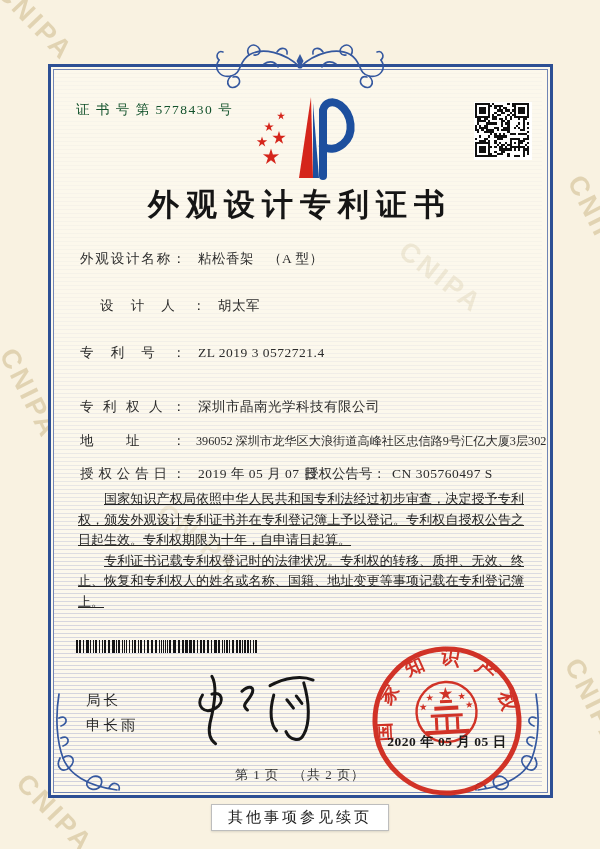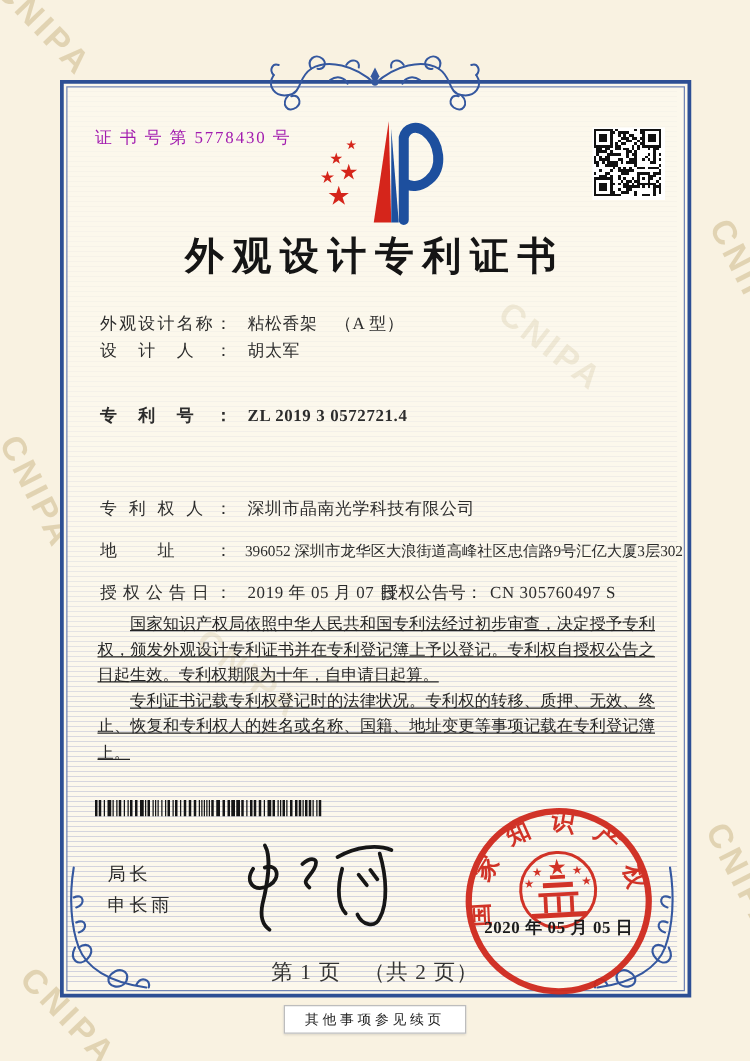--- a/index.html
+++ b/index.html
@@ -16,40 +16,40 @@
          border:3px solid #2d4f94;z-index:1;background:#fcf8ec;}
   .frame-inner{position:absolute;left:2px;top:2px;right:2px;bottom:2px;
          border:1px solid #7185b5;}
   .stripes{position:absolute;left:53px;top:69px;width:489px;height:718px;z-index:1;
     background:repeating-linear-gradient(180deg,rgba(120,130,190,.33) 0 1px,rgba(255,255,255,0) 1px 4px);
     -webkit-mask-image:linear-gradient(180deg,rgba(0,0,0,.10) 0%,rgba(0,0,0,.14) 32%,rgba(0,0,0,.42) 56%,rgba(0,0,0,.85) 74%,#000 100%);
     mask-image:linear-gradient(180deg,rgba(0,0,0,.10) 0%,rgba(0,0,0,.14) 32%,rgba(0,0,0,.42) 56%,rgba(0,0,0,.85) 74%,#000 100%);}
   .orn{position:absolute;z-index:3;}
   
   .z{position:absolute;z-index:2;}
-  .cert-no{left:76px;top:101px;font-size:13.5px;letter-spacing:1.5px;color:#a21caf;}
+  .cert-no{left:76px;top:101px;font-size:13.5px;letter-spacing:1.5px;color:#14532d;}
   .title{left:0;right:0;top:184px;text-align:center;font-size:31px;font-weight:bold;
          letter-spacing:7px;color:#151515;}
   .row{left:80px;font-size:13.5px;color:#2c2c2c;white-space:nowrap;}
   .flabel{display:inline-block;width:106px;text-align:justify;text-align-last:justify;
           letter-spacing:.5px;}
   .fval{margin-left:12px;letter-spacing:.5px;}
   .addr .fval{font-size:12.2px;margin-left:10px;letter-spacing:0;}
   .grant2{position:absolute;left:225px;top:0;white-space:nowrap;text-align:right;}
   .paras{left:78px;top:489px;width:446px;font-size:13px;line-height:20.5px;color:#242424;
          text-align:justify;}
   .paras p{margin:0;text-indent:2em;text-decoration:underline;}
   .barcode{left:76px;top:640px;width:186px;height:13px;font-size:0;}
   .barcode span{display:inline-block;height:100%;background:#151515;vertical-align:top;}
   .director{left:86px;top:688px;font-family:"Liberation Sans",sans-serif;font-size:14.5px;
             color:#2b2b2b;letter-spacing:3px;line-height:25px;}
-  .pagefoot{left:0;right:0;top:766px;text-align:center;font-size:17px;color:#333;
+  .pagefoot{left:0;right:0;top:766px;text-align:center;font-size:13px;color:#333;
             letter-spacing:1px;}
   .note{left:50%;transform:translateX(-50%);top:804px;background:#fff;border:1px solid #bdbdbd;
-        box-shadow:0 1px 2px rgba(0,0,0,.12);padding:3px 16px;font-size:11px;color:#222;
+        box-shadow:0 1px 2px rgba(0,0,0,.12);padding:3px 16px;font-size:15px;color:#222;
         letter-spacing:3px;white-space:nowrap;z-index:4;}
   .qrbox{left:474px;top:102px;width:56px;height:56px;background:#fff;padding:1px;}
   .sigsvg{left:180px;top:668px;z-index:3;}
   .sealsvg{left:363px;top:642px;z-index:4;}
   .logosvg{left:243px;top:94px;}
 </style>
 </head>
 <body>
 
 <div class="page">
@@ -340,24 +340,24 @@
         <rect x="17" y="17" width="3" height="3" fill="#fff"></rect>
         <rect x="18" y="18" width="1" height="1" fill="#111"></rect>
       </svg>
   </div>
 
   <div class="z row" style="top:250px;">
     <span class="flabel">外观设计名称：</span><span class="fval">粘松香架　（A 型）</span>
   </div>
 
   <div class="z title">外观设计专利证书</div>
-  <div class="z row" style="top:272px;">
+  <div class="z row" style="top:297px;margin-left:20px;">
     <span class="flabel">设计人：</span><span class="fval">胡太军</span>
   </div>
-  <div class="z row" style="top:324px;font-weight:bold;">
+  <div class="z row" style="top:344px;">
     <span class="flabel">专利号：</span><span class="fval">ZL 2019 3 0572721.4</span>
   </div>
   <div class="z row" style="top:398px;">
     <span class="flabel">专利权人：</span><span class="fval">深圳市晶南光学科技有限公司</span>
   </div>
   <div class="z row addr" style="top:432px;">
     <span class="flabel">地址：</span><span class="fval">396052 深圳市龙华区大浪街道高峰社区忠信路9号汇亿大厦3层302</span>
   </div>
   <div class="z row" style="top:465px;">
     <span class="flabel">授权公告日：</span><span class="fval">2019 年 05 月 07 日</span>

